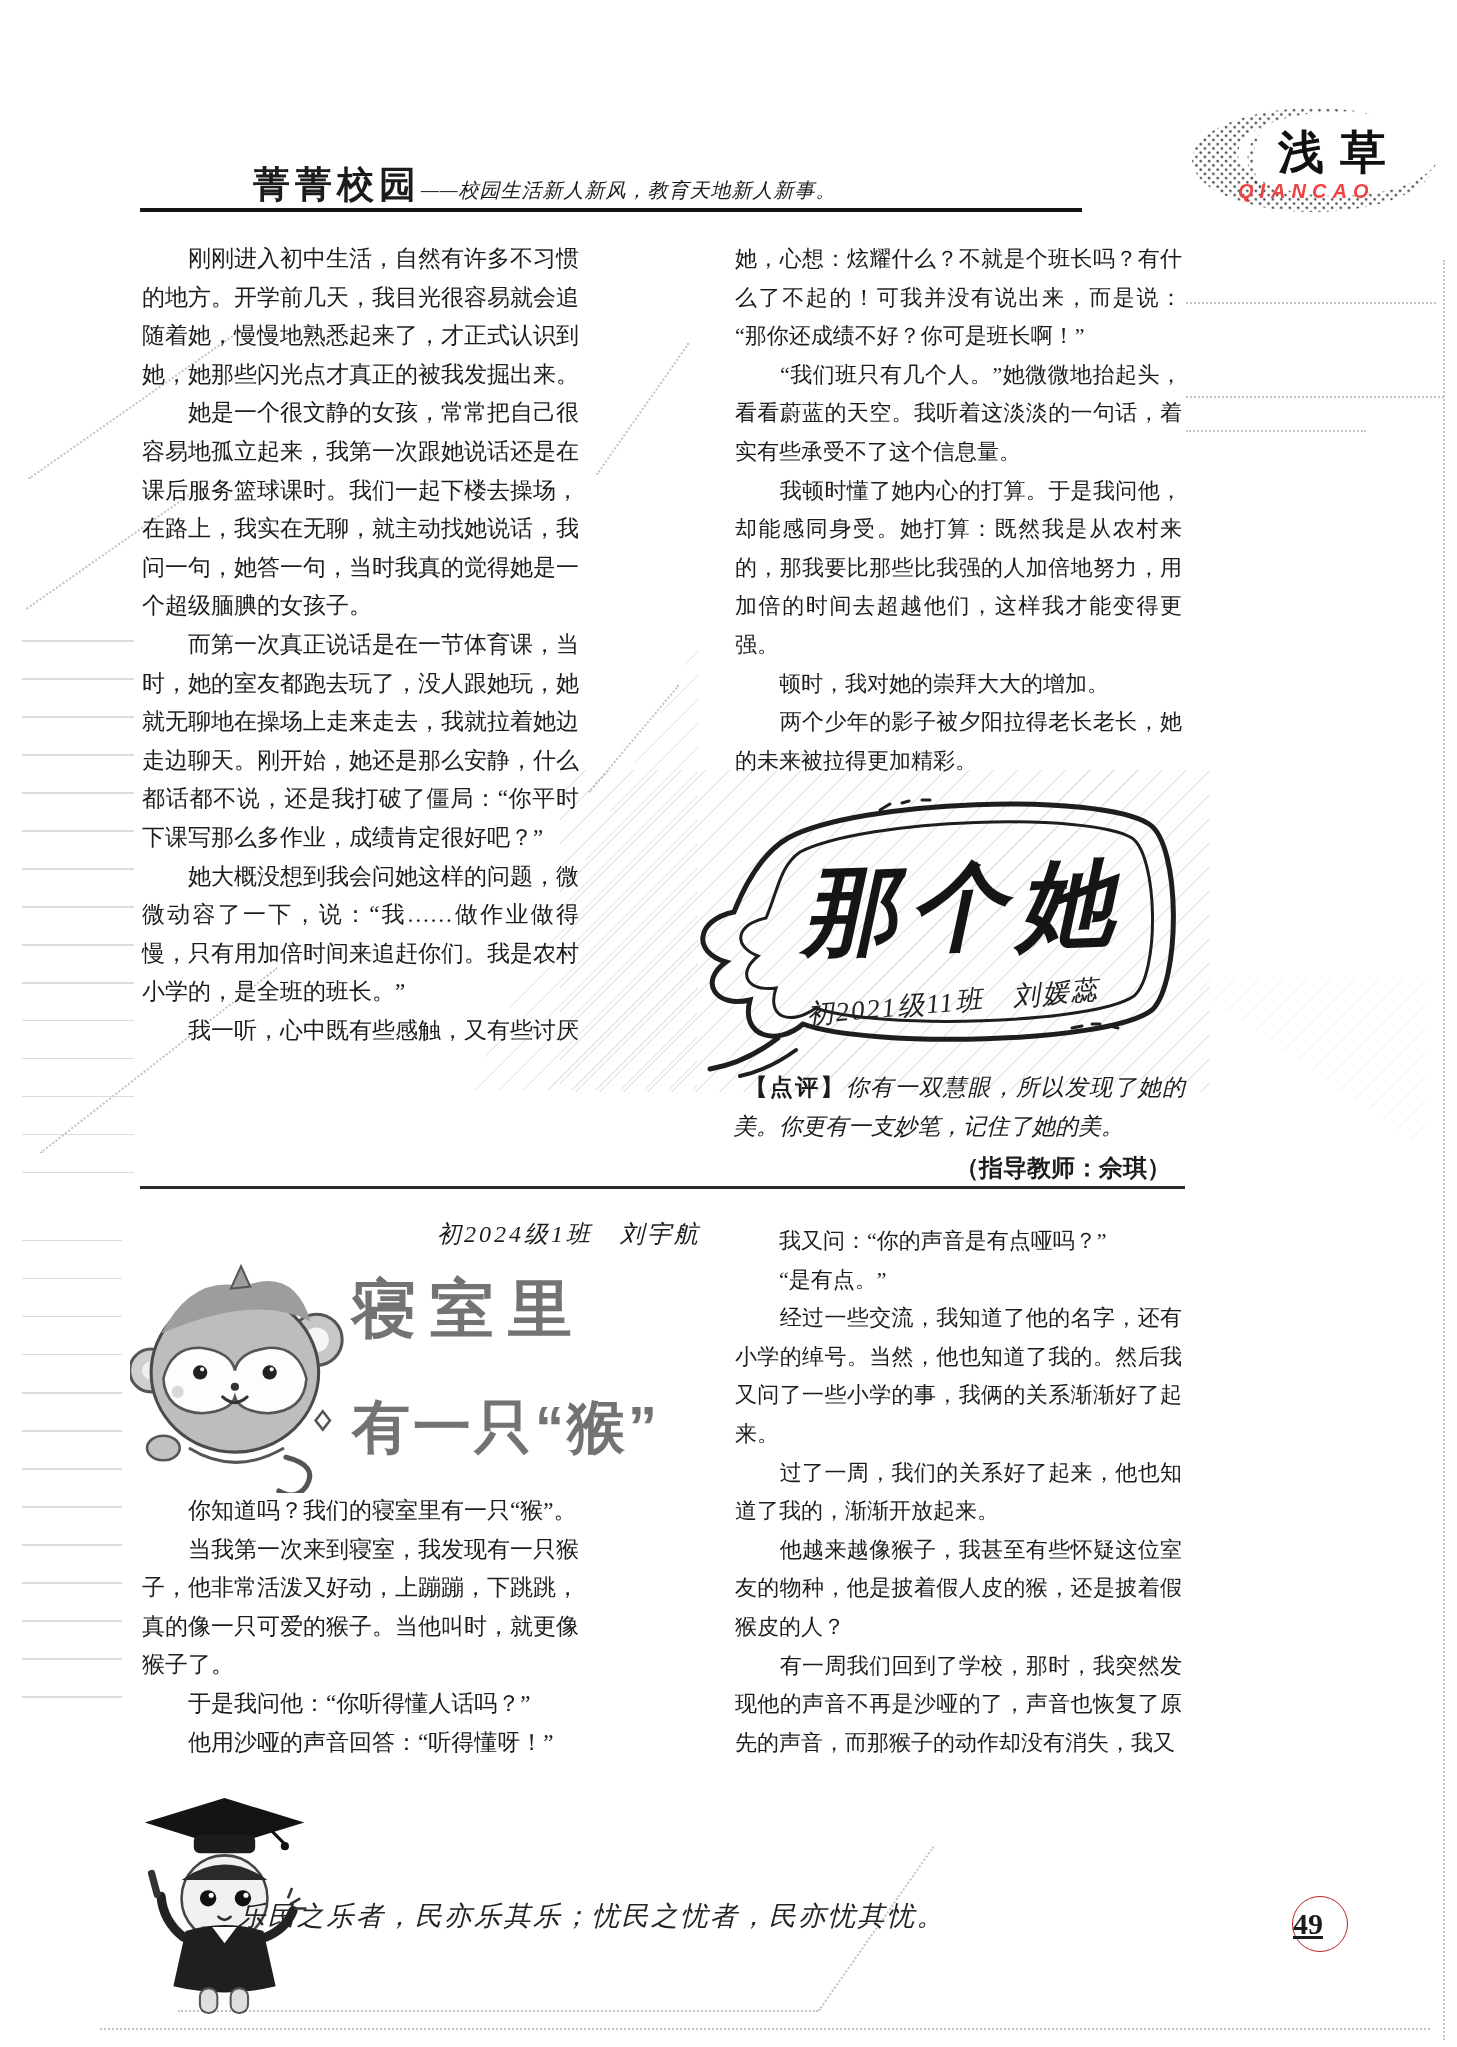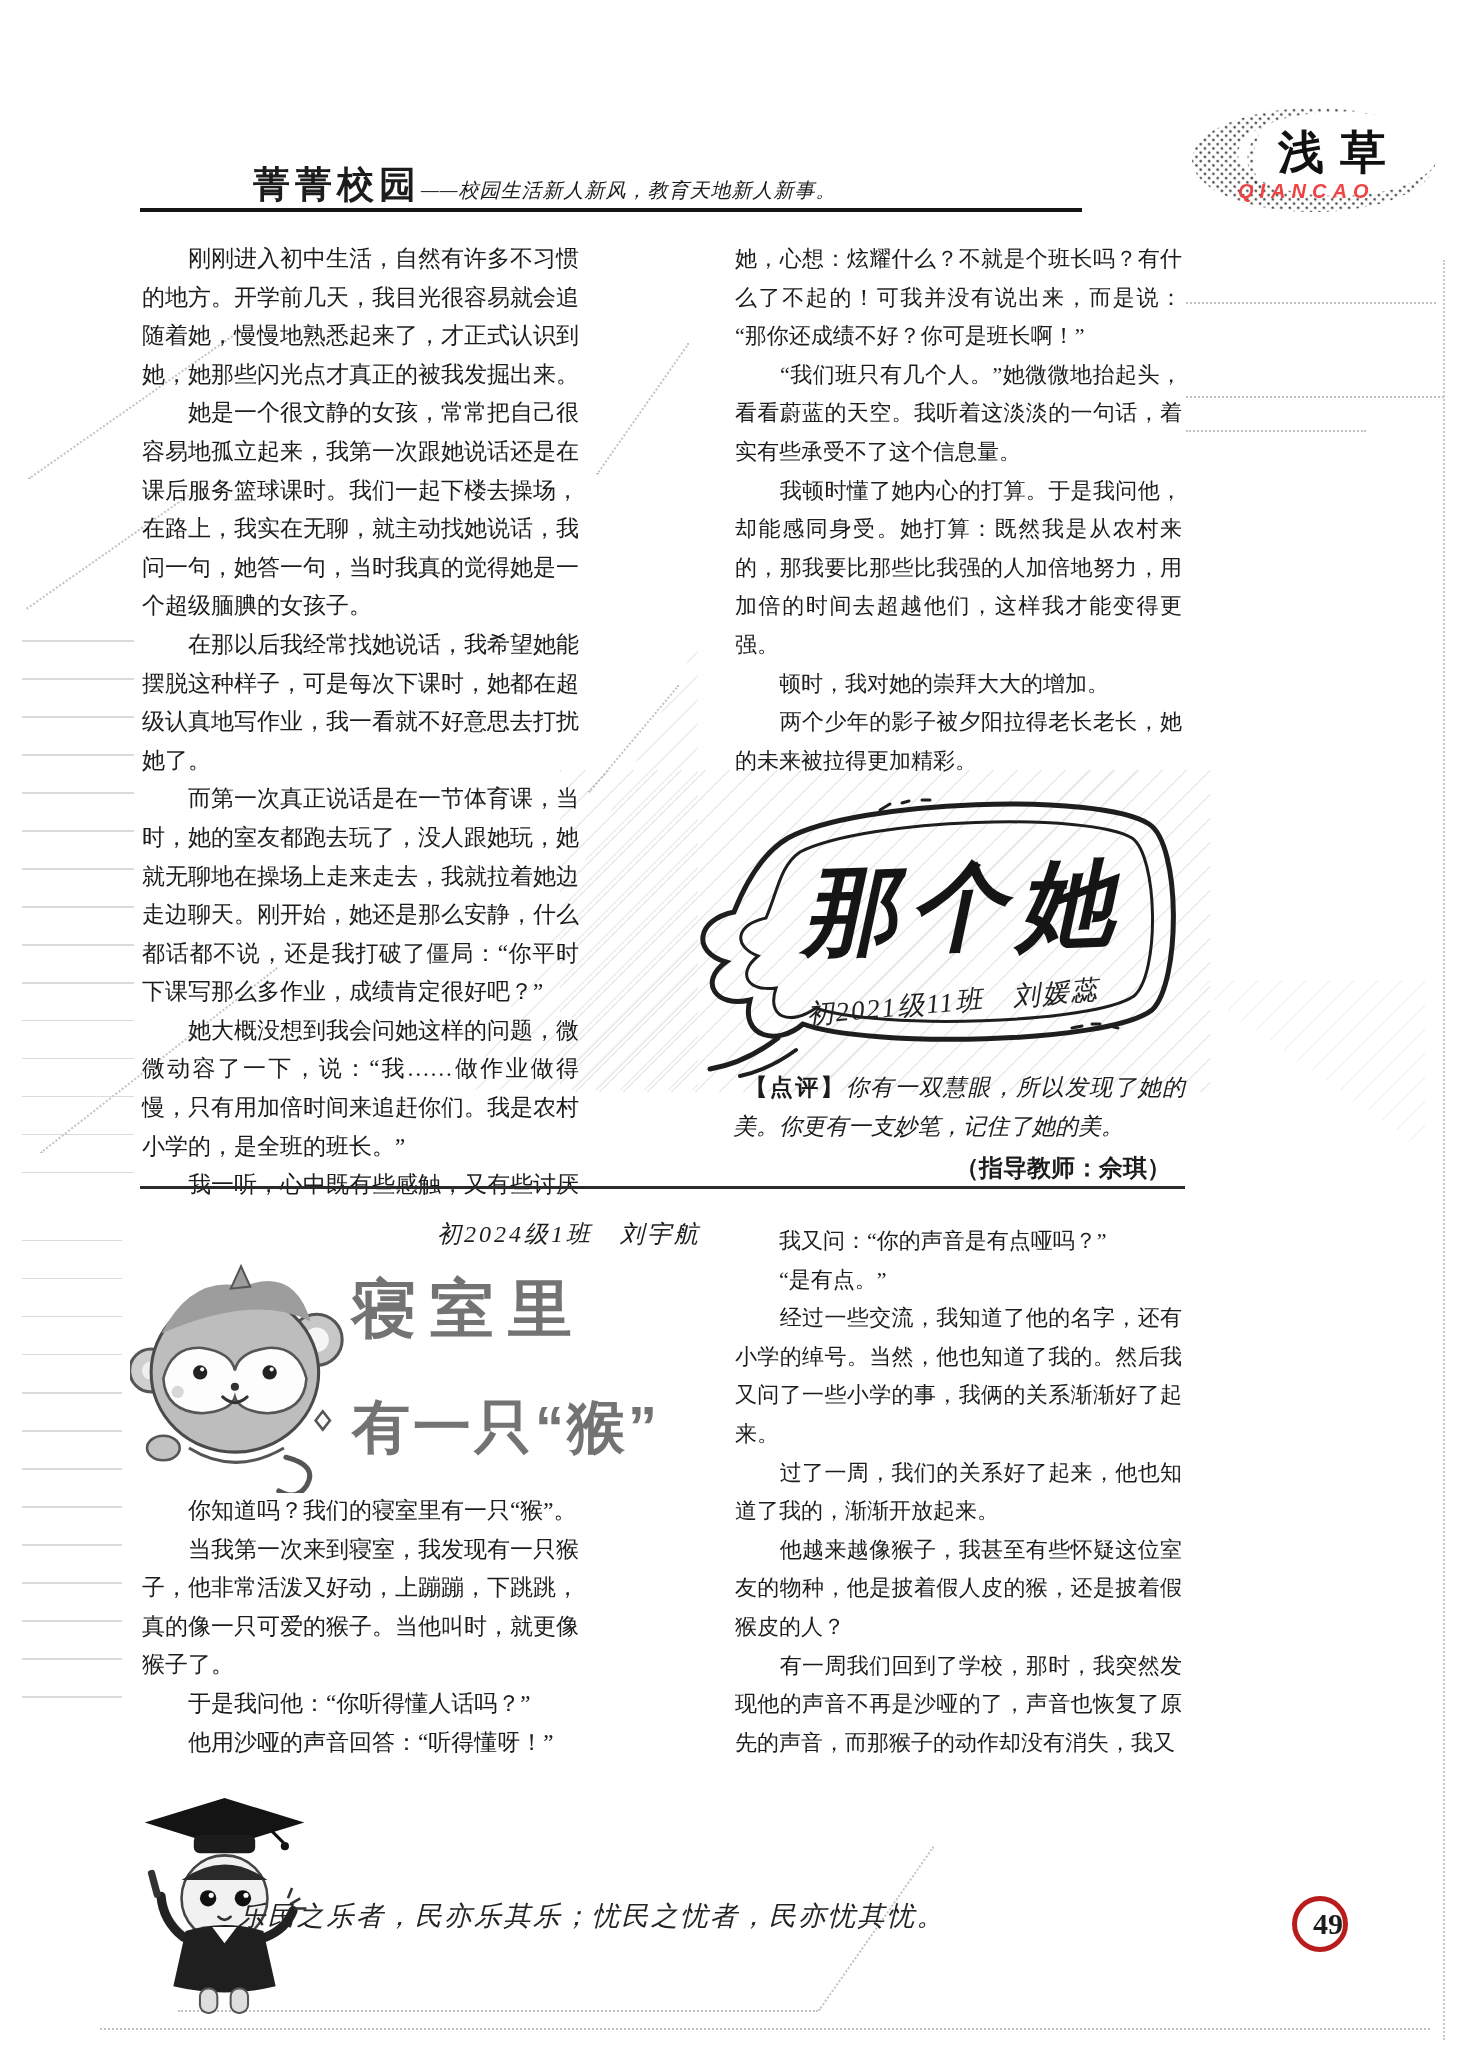--- a/index.html
+++ b/index.html
@@ -60,23 +60,23 @@
   .a2-title { position:absolute; left:352px; top:1266px; width:400px; color:#737373;
               font-family:"Liberation Sans","DejaVu Sans",sans-serif; }
   .a2-title-l1 { font-size:64px; font-weight:800; letter-spacing:14px; }
   .a2-title-l2 { font-size:58px; font-weight:800; letter-spacing:3px; margin-top:36px; white-space:nowrap; }
 
   
   .graduate { position:absolute; left:132px; top:1796px; width:185px; height:220px; }
   .motto { position:absolute; left:238px; top:1898px; font-size:27px; letter-spacing:2.5px;
            font-style:italic; color:#242424; white-space:nowrap; }
   .page-number { position:absolute; left:1292px; top:1896px; width:56px; height:56px;
-                 border:5px solid #b91c1c; border-radius:50%;
-                 display:flex; align-items:center; justify-content:flex-end;
-                 font-size:30px; font-weight:bold; }
+                 border:1px solid #b91c1c; border-radius:50%;
+                 display:flex; align-items:center; justify-content:flex-start;
+                 font-size:30px; font-weight:bold;text-decoration:underline; }
 </style>
 </head>
 <body>
 
 <div class="page">
 
   <div class="dot-line" style="left:28px;top:478px;width:260px;transform:rotate(-35deg);"></div>
   <div class="dot-line" style="left:26px;top:608px;width:210px;transform:rotate(-35deg);"></div>
   <div class="dot-line" style="left:40px;top:1152px;width:300px;transform:rotate(-38deg);"></div>
   <div class="dot-line" style="left:596px;top:474px;width:160px;transform:rotate(-55deg);"></div>
@@ -110,21 +110,20 @@
       <ellipse cx="150" cy="50" rx="100" ry="42" fill="#ffffff"></ellipse>
       <path d="M78,18 Q40,56 80,96 Q52,58 78,18 Z" fill="url(#dots)"></path>
     </svg>
     <span class="logo-cn">浅草</span>
     <span class="logo-en">QIANCAO</span>
   </div>
 
   <section class="col a1-left">
       <p class="para">　　刚刚进入初中生活，自然有许多不习惯的地方。开学前几天，我目光很容易就会追随着她，慢慢地熟悉起来了，才正式认识到她，她那些闪光点才真正的被我发掘出来。</p>
       <p class="para">　　她是一个很文静的女孩，常常把自己很容易地孤立起来，我第一次跟她说话还是在课后服务篮球课时。我们一起下楼去操场，在路上，我实在无聊，就主动找她说话，我问一句，她答一句，当时我真的觉得她是一个超级腼腆的女孩子。</p>
-      <p class="para">　　在那以后我经常找她说话，我希望她能摆脱这种样子，可是每次下课时，她都在超级认真地写作业，我一看就不好意思去打扰她了。</p>
       <p class="para">　　而第一次真正说话是在一节体育课，当时，她的室友都跑去玩了，没人跟她玩，她就无聊地在操场上走来走去，我就拉着她边走边聊天。刚开始，她还是那么安静，什么都话都不说，还是我打破了僵局：“你平时下课写那么多作业，成绩肯定很好吧？”</p>
       <p class="para">　　她大概没想到我会问她这样的问题，微微动容了一下，说：“我……做作业做得慢，只有用加倍时间来追赶你们。我是农村小学的，是全班的班长。”</p>
       <p class="para">　　我一听，心中既有些感触，又有些讨厌</p>
     </section>
   <section class="col a1-right">
       <p class="para">她，心想：炫耀什么？不就是个班长吗？有什么了不起的！可我并没有说出来，而是说：“那你还成绩不好？你可是班长啊！”</p>
       <p class="para">　　“我们班只有几个人。”她微微地抬起头，看看蔚蓝的天空。我听着这淡淡的一句话，着实有些承受不了这个信息量。</p>
       <p class="para">　　我顿时懂了她内心的打算。于是我问他，却能感同身受。她打算：既然我是从农村来的，那我要比那些比我强的人加倍地努力，用加倍的时间去超越他们，这样我才能变得更强。</p>
       <p class="para">　　顿时，我对她的崇拜大大的增加。</p>
       <p class="para">　　两个少年的影子被夕阳拉得老长老长，她的未来被拉得更加精彩。</p>

